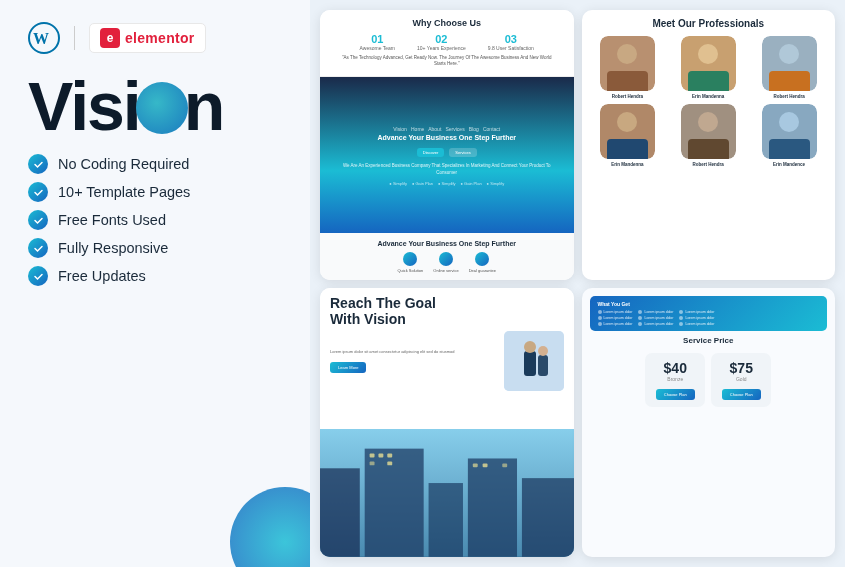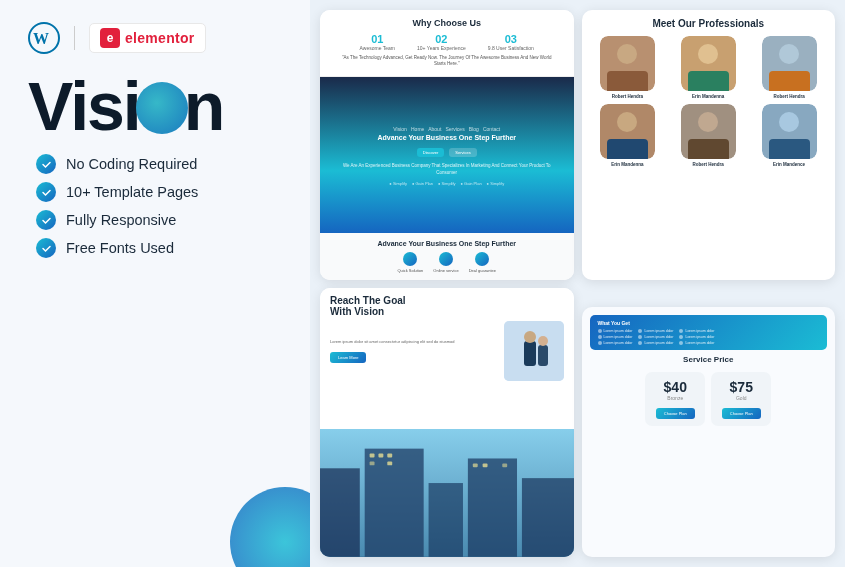--- a/index.html
+++ b/index.html
@@ -118,21 +118,20 @@
       gap: 8px;
     }
 
     .feature-list li {
       display: flex;
       align-items: center;
       gap: 10px;
       font-size: 14.5px;
       color: #1a2a3a;
       font-weight: 500;
-      margin-left: 8px;
     }
 
     .feature-icon {
       width: 20px;
       height: 20px;
       min-width: 20px;
       border-radius: 50%;
       background: linear-gradient(135deg, #1bbcd4, #1565c0);
       display: flex;
       align-items: center;
@@ -371,21 +370,21 @@
       flex-direction: column;
     }
 
     .reach-section {
       background: #fff;
       padding: 7px 10px;
       flex: 1;
     }
 
     .reach-title {
-      font-size: 10px;
+      font-size: 14px;
       font-weight: 800;
       color: #1a2a3a;
       margin-bottom: 4px;
     }
 
     .reach-content {
       display: flex;
       gap: 8px;
       align-items: center;
     }
@@ -416,21 +415,20 @@
       background: linear-gradient(180deg, #e8f4ff, #c8e0f8);
       border-radius: 5px;
       overflow: hidden;
       position: relative;
     }
 
     
     .card-bottom-right {
       padding: 8px;
       background: #f9fbfe;
-      margin-top: 19px;
     }
 
     .service-price-title {
       font-size: 8px;
       font-weight: 700;
       color: #1a2a3a;
       text-align: center;
       margin-bottom: 8px;
     }
 
@@ -597,29 +595,37 @@
           </svg>
       </div>
       <span>10+ Template Pages</span>
     </li>
     <li>
       <div class="feature-icon">
         <svg viewBox="0 0 11 11" fill="none">
             <path d="M2 5.5L4.5 8L9 3.5" stroke="white" stroke-width="1.5" stroke-linecap="round"></path>
           </svg>
       </div>
+      <span>Free Fonts Used</span>
+    </li>
+    <li>
+      <div class="feature-icon">
+        <svg viewBox="0 0 11 11" fill="none">
+            <path d="M2 5.5L4.5 8L9 3.5" stroke="white" stroke-width="1.5" stroke-linecap="round"></path>
+          </svg>
+      </div>
       <span>Fully Responsive</span>
     </li>
     <li>
       <div class="feature-icon">
         <svg viewBox="0 0 11 11" fill="none">
             <path d="M2 5.5L4.5 8L9 3.5" stroke="white" stroke-width="1.5" stroke-linecap="round"></path>
           </svg>
       </div>
-      <span>Free Fonts Used</span>
+      <span>Free Updates</span>
     </li>
   </ul>
 
   <div class="teal-blob"></div>
 </div>
 
 <div class="right-panel">
 
   <div class="preview-card card-top-left">
 

